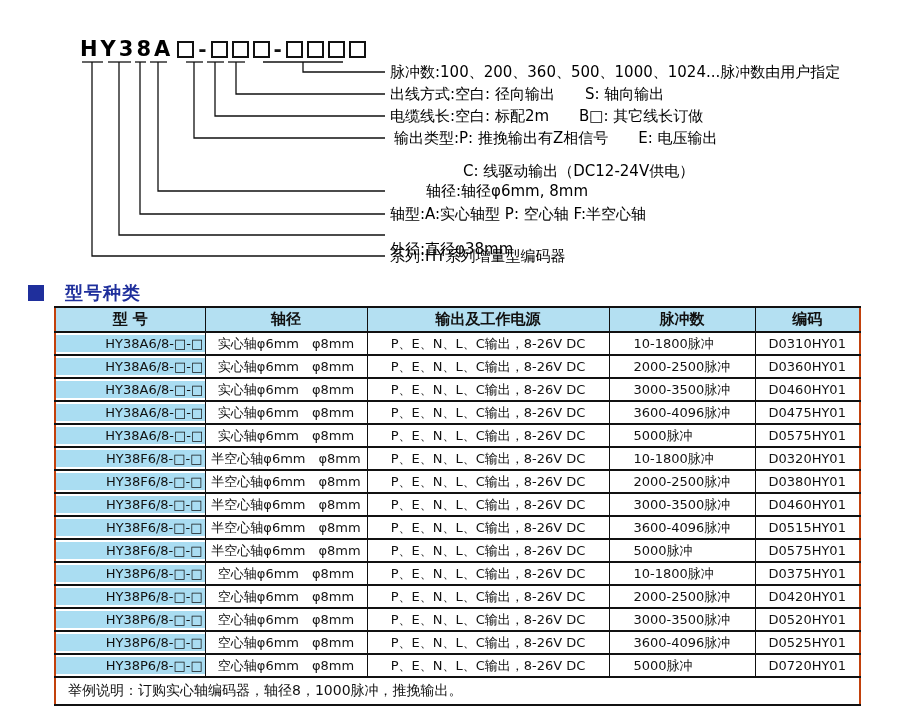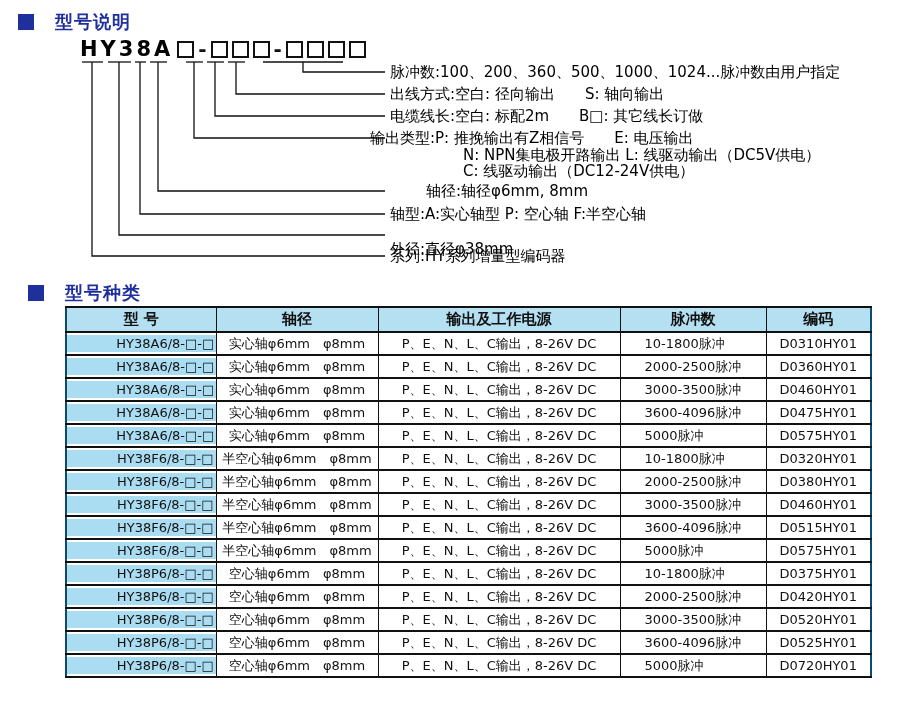--- a/index.html
+++ b/index.html
@@ -70,25 +70,25 @@
   .lbl {
     position:absolute;
     font-size:15px;
     line-height:17px;
     color:#000;
     white-space:nowrap;
   }
 
   
   .types-table {
-    position:absolute; left:65px; top:306px;
+    position:absolute; left:54px; top:306px;
     border-collapse:collapse;
     table-layout:fixed;
     width:805px;
-    border:2px solid #0c4a6e;
+    border:2px solid #c2410c;
   }
   .types-table th, .types-table td {
     border-left:1px solid #111;
     border-right:1px solid #111;
     border-top:2px solid #111;
     border-bottom:2px solid #111;
     text-align:center;
     overflow:hidden;
     white-space:nowrap;
   }
@@ -118,24 +118,20 @@
     padding-left:12px;
     height:28px;
     white-space:nowrap;
   }
 </style>
 </head>
 <body>
 
 <div class="page">
 
-  <div class="sec-header" id="sec1">
-    <div class="sec-square"></div>
-    <div class="sec-title">型号说明</div>
-  </div>
 
   <svg class="legend-svg" viewBox="0 0 900 280" xmlns="http://www.w3.org/2000/svg">
     <g stroke="#111" stroke-width="1.3" fill="none">
 
       <path d="M82 62 H103"></path>
       <path d="M108 62 H131"></path>
       <path d="M135 62 H146"></path>
       <path d="M150 62 H167"></path>
       <path d="M186 62 H203"></path>
       <path d="M207 62 H224"></path>
@@ -167,22 +163,21 @@
       <span class="digit-box"></span>
       <span class="digit-box"></span>
       <span class="digit-box"></span>
       <span class="digit-box"></span>
     </span>
   </div>
 
   <div class="lbl" style="left:390px; top:64px;">脉冲数:100、200、360、500、1000、1024...脉冲数由用户指定</div>
   <div class="lbl" style="left:390px; top:86px;">出线方式:空白: 径向输出　　S: 轴向输出</div>
   <div class="lbl" style="left:390px; top:108px;">电缆线长:空白: 标配2m　　B□: 其它线长订做</div>
-  <div class="lbl" style="left:370px; top:130px;">输出类型:P: 推挽输出有Z相信号　　E: 电压输出</div>
-  <div class="lbl" style="left:463px; top:147px;">N: NPN集电极开路输出 L: 线驱动输出（DC5V供电）</div>
+  <div class="lbl" style="left:394px; top:130px;">输出类型:P: 推挽输出有Z相信号　　E: 电压输出</div>
   <div class="lbl" style="left:463px; top:163px;">C: 线驱动输出（DC12-24V供电）</div>
   <div class="lbl" style="left:390px; top:183px;margin-left:36px;">轴径:轴径φ6mm, 8mm</div>
   <div class="lbl" style="left:390px; top:206px;">轴型:A:实心轴型 P: 空心轴 F:半空心轴</div>
   <div class="lbl" style="left:390px; top:241px;">外径:直径φ38mm</div>
   <div class="lbl" style="left:390px; top:248px;">系列:HY系列增量型编码器</div>
 
   <div class="sec-header" id="sec2">
     <div class="sec-square"></div>
     <div class="sec-title">型号种类</div>
   </div>
@@ -303,16 +298,19 @@
         <td class="pulse-cell">3600-4096脉冲</td>
         <td>D0525HY01</td>
       </tr>
       <tr>
         <td class="model-cell">HY38P6/8-□-□</td>
         <td>空心轴φ6mm　φ8mm</td>
         <td>P、E、N、L、C输出，8-26V DC</td>
         <td class="pulse-cell">5000脉冲</td>
         <td>D0720HY01</td>
       </tr>
+      <tr>
+        <td class="note-cell" colspan="5">举例说明：订购实心轴编码器，轴径8，1000脉冲，推挽输出。</td>
+      </tr>
     </tbody>
   </table>
 
 </div>
 
 </body></html>

